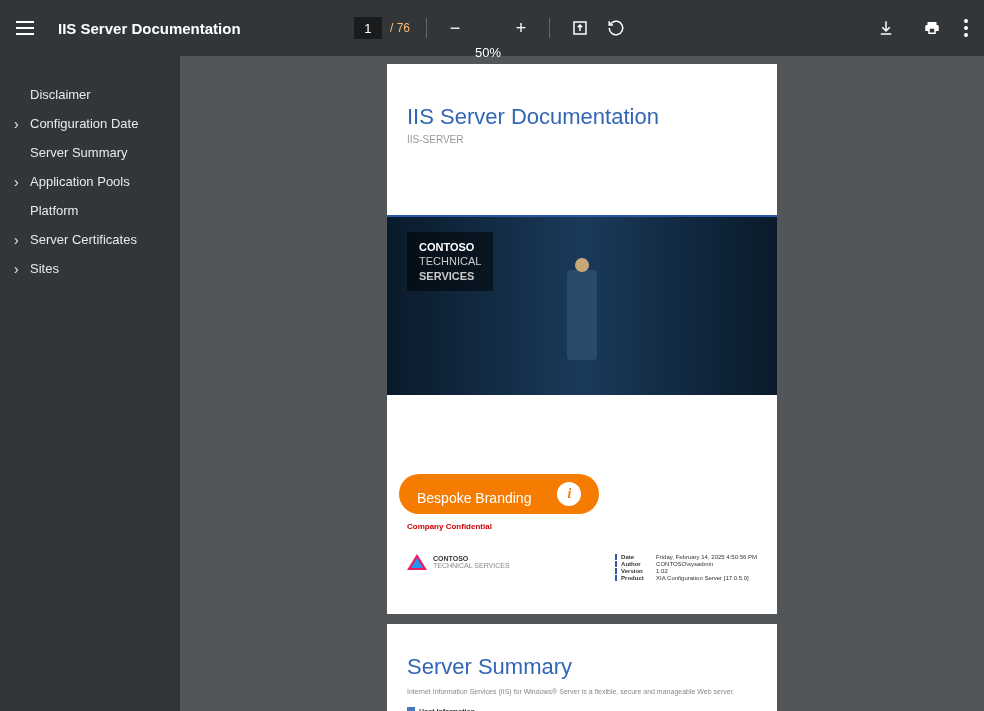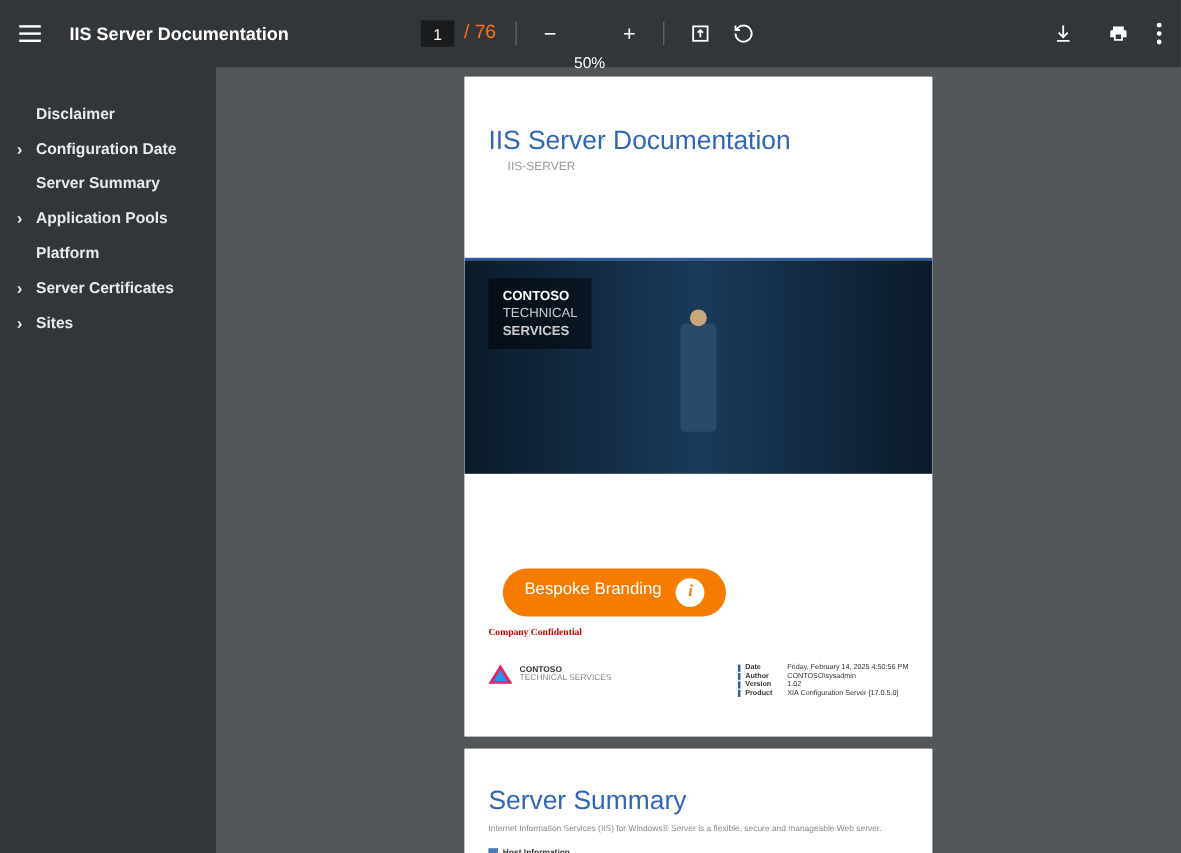--- a/index.html
+++ b/index.html
@@ -6,49 +6,49 @@
 body { font-family: Arial, sans-serif; background: #525659; overflow: hidden; width: 984px; height: 711px; }
 
 
 .toolbar { height: 56px; background: #323639; display: flex; align-items: center; padding: 0 16px; color: #fff; }
 .toolbar-left { display: flex; align-items: center; gap: 24px; }
 .hamburger { cursor: pointer; display: flex; flex-direction: column; gap: 4px; }
 .hamburger span { width: 18px; height: 2px; background: #fff; }
 .doc-title { font-size: 15px; font-weight: 600; }
 .toolbar-center { position: absolute; left: 50%; transform: translateX(-50%); display: flex; align-items: center; gap: 8px; }
 .page-input { width: 28px; height: 22px; background: #191b1c; color: #fff; text-align: center; border: none; font-size: 13px; }
-.page-total { font-size: 16px; color: #f97316; }
+.page-total { font-size: 12px; color: #fdba74; }
 .divider { width: 1px; height: 20px; background: #666; margin: 0 8px; }
 .zoom-btn { cursor: pointer; font-size: 18px; color: #fff; width: 24px; text-align: center; }
 .zoom-level { font-size: 13px; color: #fff; margin-top: 48px; }
 .tb-icon { cursor: pointer; color: #fff; display: flex; align-items: center; justify-content: center; width: 28px; height: 28px; }
 .toolbar-right { margin-left: auto; display: flex; align-items: center; gap: 18px; }
 .dots { display: flex; flex-direction: column; gap: 3px; }
 .dots span { width: 4px; height: 4px; border-radius: 50%; background: #fff; }
 
 
 .sidebar { position: absolute; top: 56px; left: 0; width: 180px; bottom: 0; background: #323639; padding: 24px 0; }
-.nav-item { display: flex; align-items: center; color: #e8eaed; font-size: 13px; padding: 7px 16px 7px 30px; cursor: pointer; position: relative; font-weight: bold; }
+.nav-item { display: flex; align-items: center; color: #e8eaed; font-size: 13px; padding: 7px 16px 7px 30px; cursor: pointer; position: relative; }
 .nav-item.has-children::before { content: '›'; position: absolute; left: 14px; color: #e8eaed; font-size: 14px; }
 
 
 .content { position: absolute; top: 56px; left: 0; right: 0; bottom: 0; overflow: auto; padding-left: 180px; }
 .pages-wrap { display: flex; flex-wrap: wrap; gap: 10px; padding: 8px; justify-content: center; }
 .page { background: #fff; width: 390px; height: 550px; position: relative; overflow: hidden; font-size: 9px; color: #333; }
 
 
 .p1-title { font-size: 22px; color: #3266b5; font-weight: 400; margin: 40px 0 4px 20px; }
-.p1-sub { font-size: 10px; color: #999; margin-left: 36px; }
+.p1-sub { font-size: 10px; color: #999; margin-left: 20px; }
 .p1-hero { margin-top: 70px; height: 180px; background: linear-gradient(to right, #0a1a2a, #1a3a5a, #0a1a2a); position: relative; border-top: 2px solid #2a5aa5; }
 .p1-hero-label { position: absolute; top: 15px; left: 20px; background: rgba(0,0,0,0.5); padding: 8px 12px; color: #fff; font-size: 11px; line-height: 1.3; }
 .p1-hero-person { position: absolute; left: 50%; top: 30%; width: 30px; height: 90px; background: #2a4a6a; border-radius: 4px; transform: translateX(-50%); }
 .p1-hero-person::before { content: ''; position: absolute; top: -12px; left: 8px; width: 14px; height: 14px; background: #c8a878; border-radius: 50%; }
-.p1-callout { position: absolute; top: 410px; left: 32px; background: #f57c00; color: #fff; padding: 8px 18px; border-radius: 20px; font-size: 14px; display: flex; align-items: flex-start; gap: 12px; }
+.p1-callout { position: absolute; top: 410px; left: 12px; background: #f57c00; color: #fff; padding: 8px 18px; border-radius: 20px; font-size: 14px; display: flex; align-items: flex-end; gap: 26px; }
 .p1-callout .info { width: 24px; height: 24px; border-radius: 50%; background: #fff; color: #f57c00; display: flex; align-items: center; justify-content: center; font-weight: bold; font-style: italic; font-family: serif; }
-.p1-confidential { position: absolute; top: 458px; left: 20px; font-size: 8px; font-weight: bold; color: #c00; font-family: Liberation Serif, serif; }
+.p1-confidential { position: absolute; top: 458px; left: 20px; font-size: 8px; font-weight: bold; color: #c00; }
 .p1-logo { position: absolute; top: 490px; left: 20px; display: flex; align-items: center; gap: 6px; }
 .p1-logo .tri { width: 0; height: 0; border-left: 10px solid transparent; border-right: 10px solid transparent; border-bottom: 16px solid #e91e63; position: relative; }
 .p1-logo .tri::after { content: ''; position: absolute; left: -6px; top: 4px; width: 0; height: 0; border-left: 6px solid transparent; border-right: 6px solid transparent; border-bottom: 10px solid #2196f3; }
 .p1-logo-text { font-size: 7px; color: #333; line-height: 1; }
 .p1-meta { position: absolute; top: 490px; right: 20px; font-size: 6px; }
 .p1-meta-row { display: flex; border-left: 2px solid #2a5aa5; padding-left: 4px; margin-bottom: 1px; }
 .p1-meta-row .k { width: 35px; font-weight: bold; }
 
 
 .p2-title { font-size: 22px; color: #3266b5; margin: 30px 0 8px 20px; }

